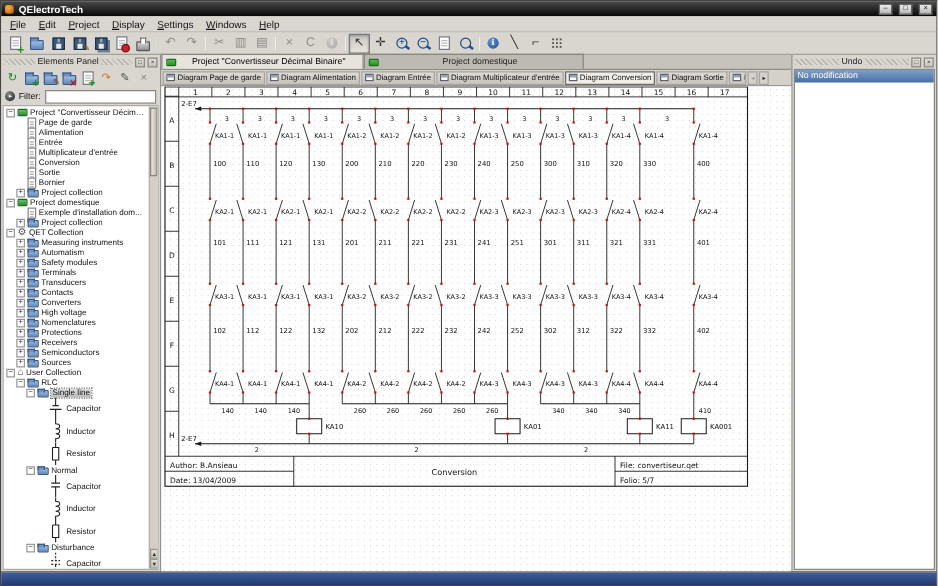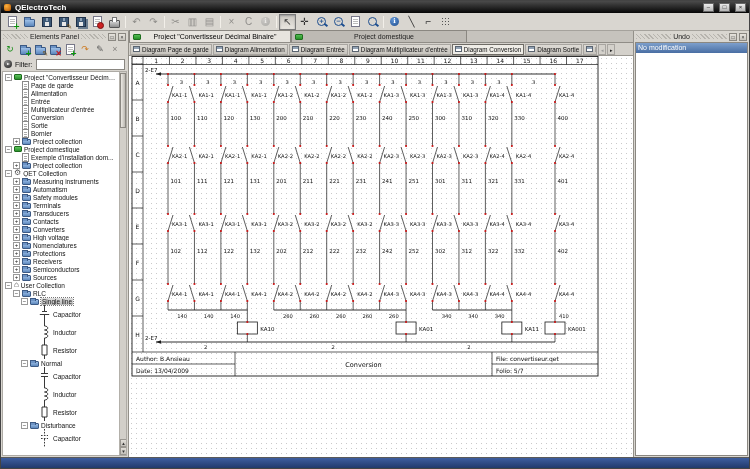--- a/index.html
+++ b/index.html
@@ -105,20 +105,29 @@
 
 <div class="window">
   <div class="titlebar">
     <span class="tb-icon"></span>
     <span class="tb-title">QElectroTech</span>
     <span class="tb-sp"></span>
     <span class="winbtn">–</span>
     <span class="winbtn">□</span>
     <span class="winbtn">×</span>
   </div>
+  <div class="menubar">
+      <span class="mitem">File</span>
+      <span class="mitem">Edit</span>
+      <span class="mitem">Project</span>
+      <span class="mitem">Display</span>
+      <span class="mitem">Settings</span>
+      <span class="mitem">Windows</span>
+      <span class="mitem">Help</span>
+    </div>
   <div class="toolbar">
       <span class="tbtn ov-plus">
         <span class="k-page"></span>
       </span>
       <span class="tbtn">
         <span class="k-folder"></span>
       </span>
       <span class="tbtn">
         <span class="k-floppy"></span>
       </span>

